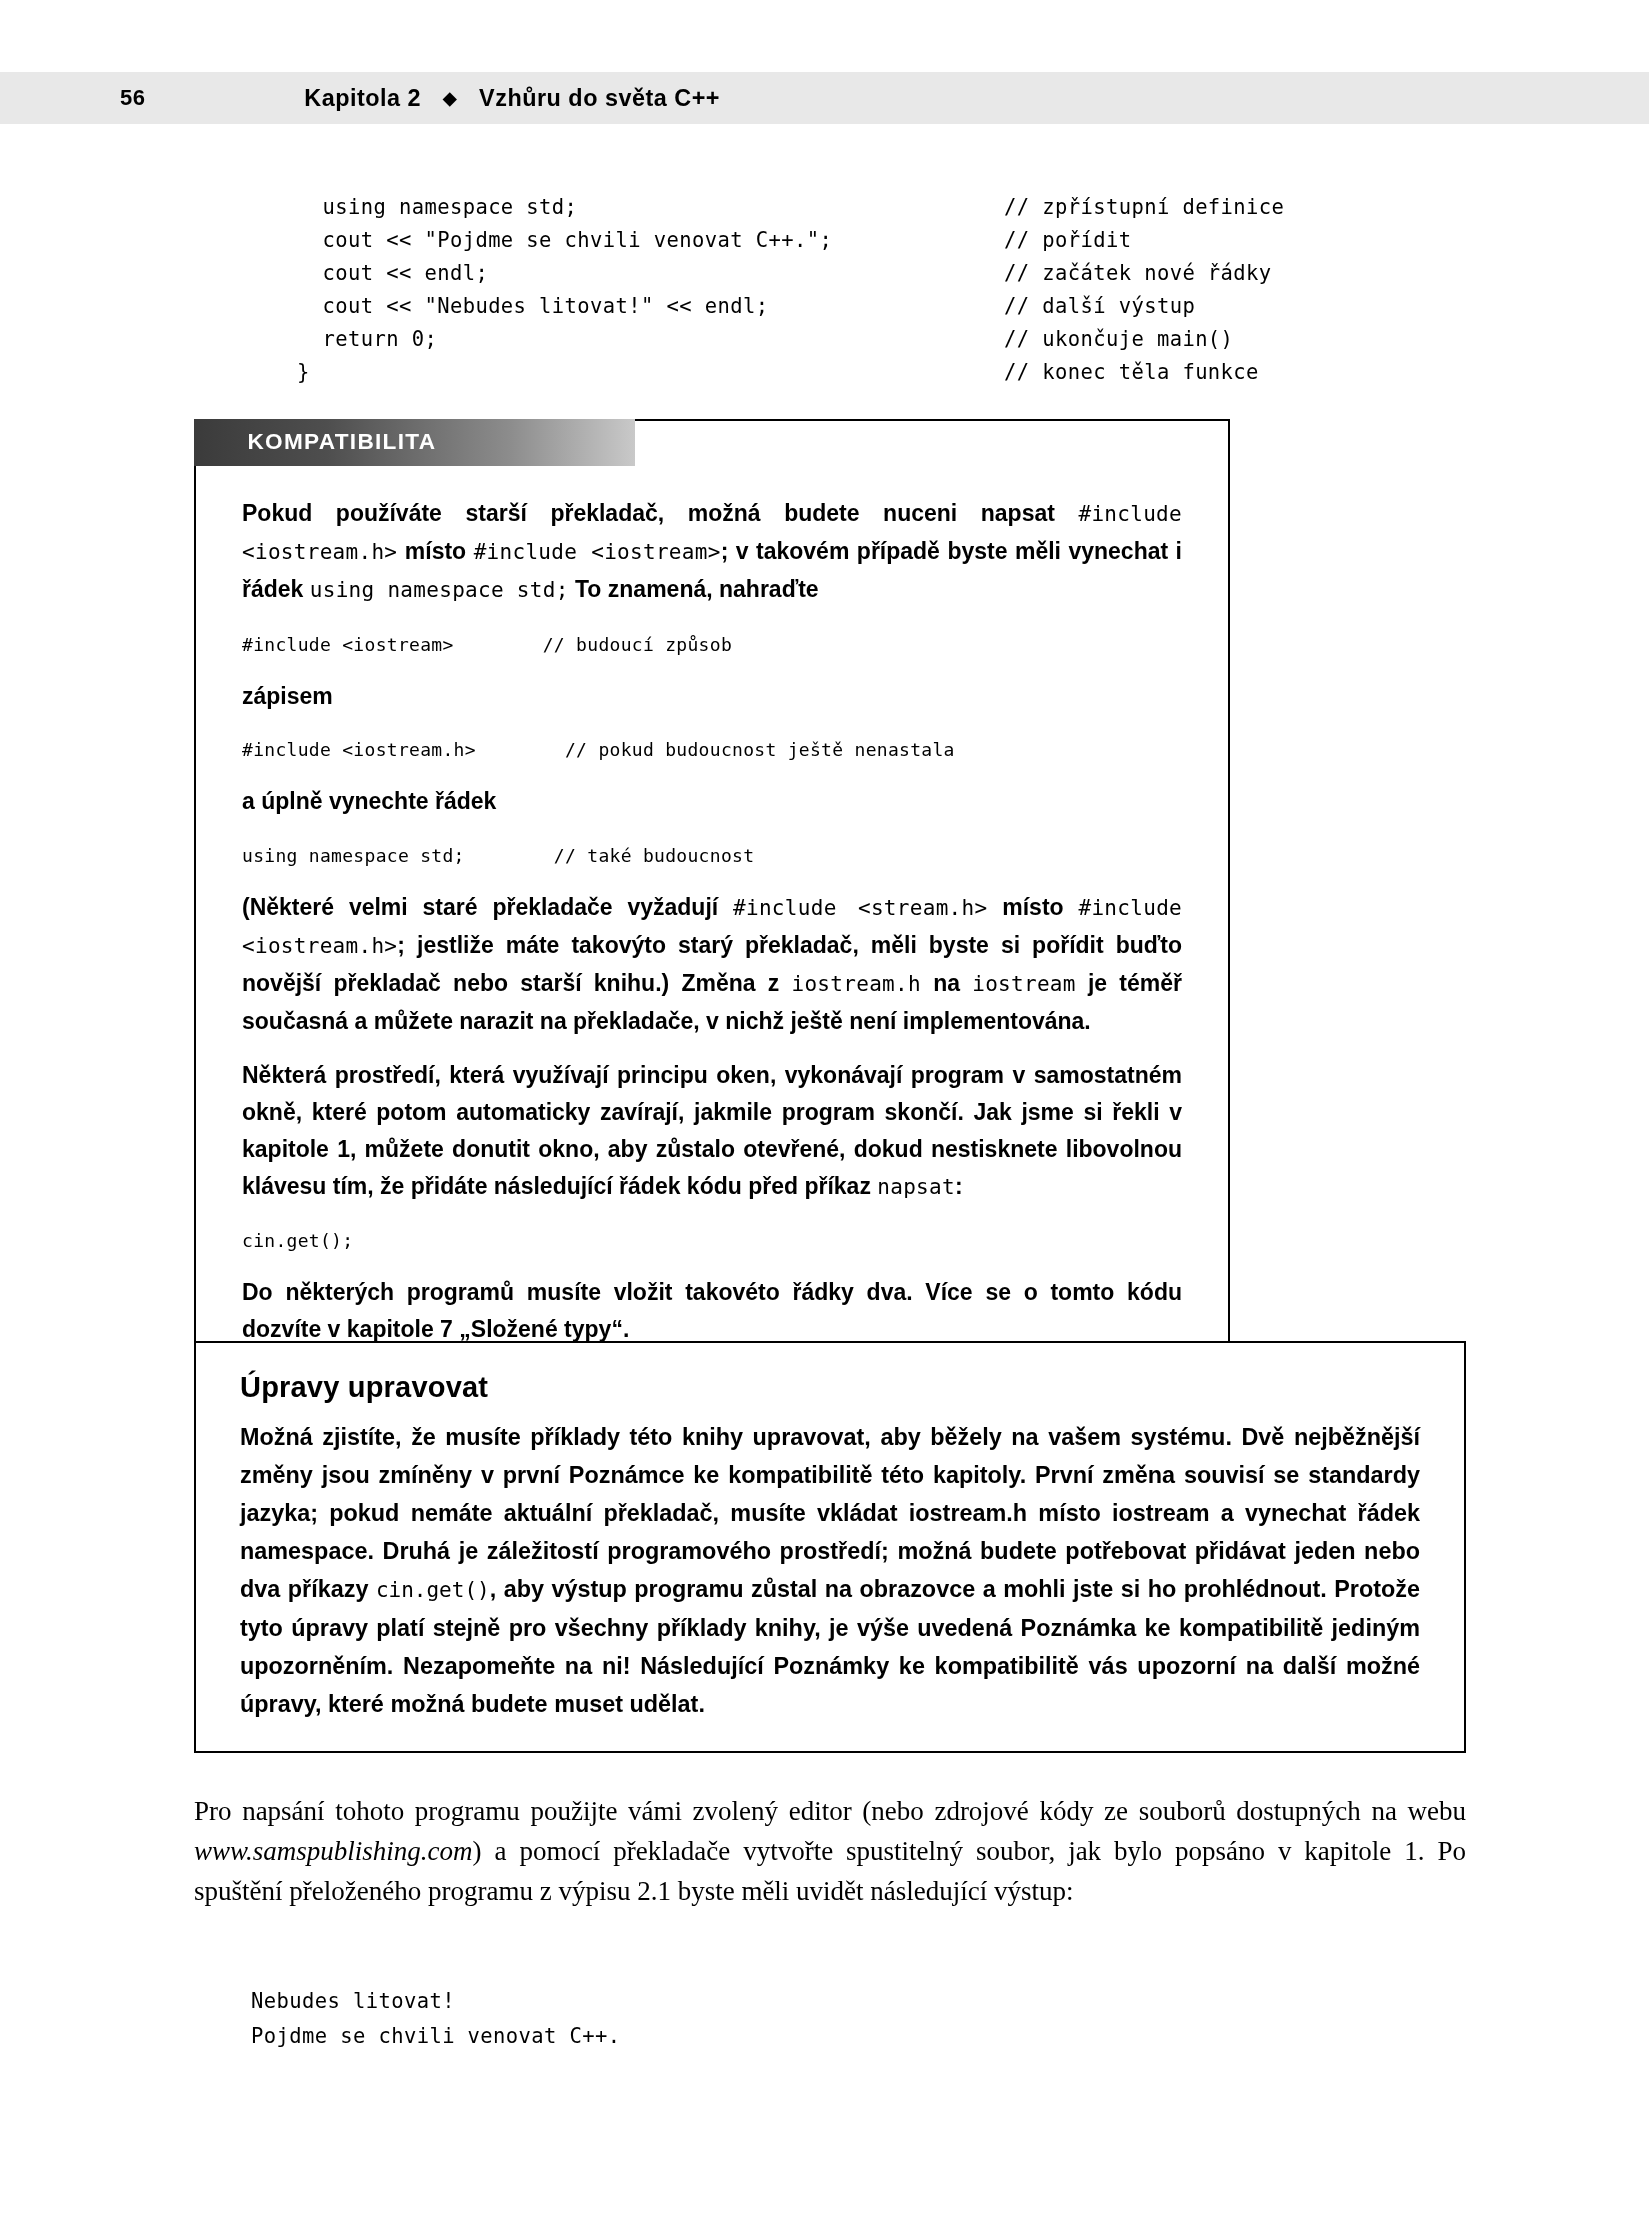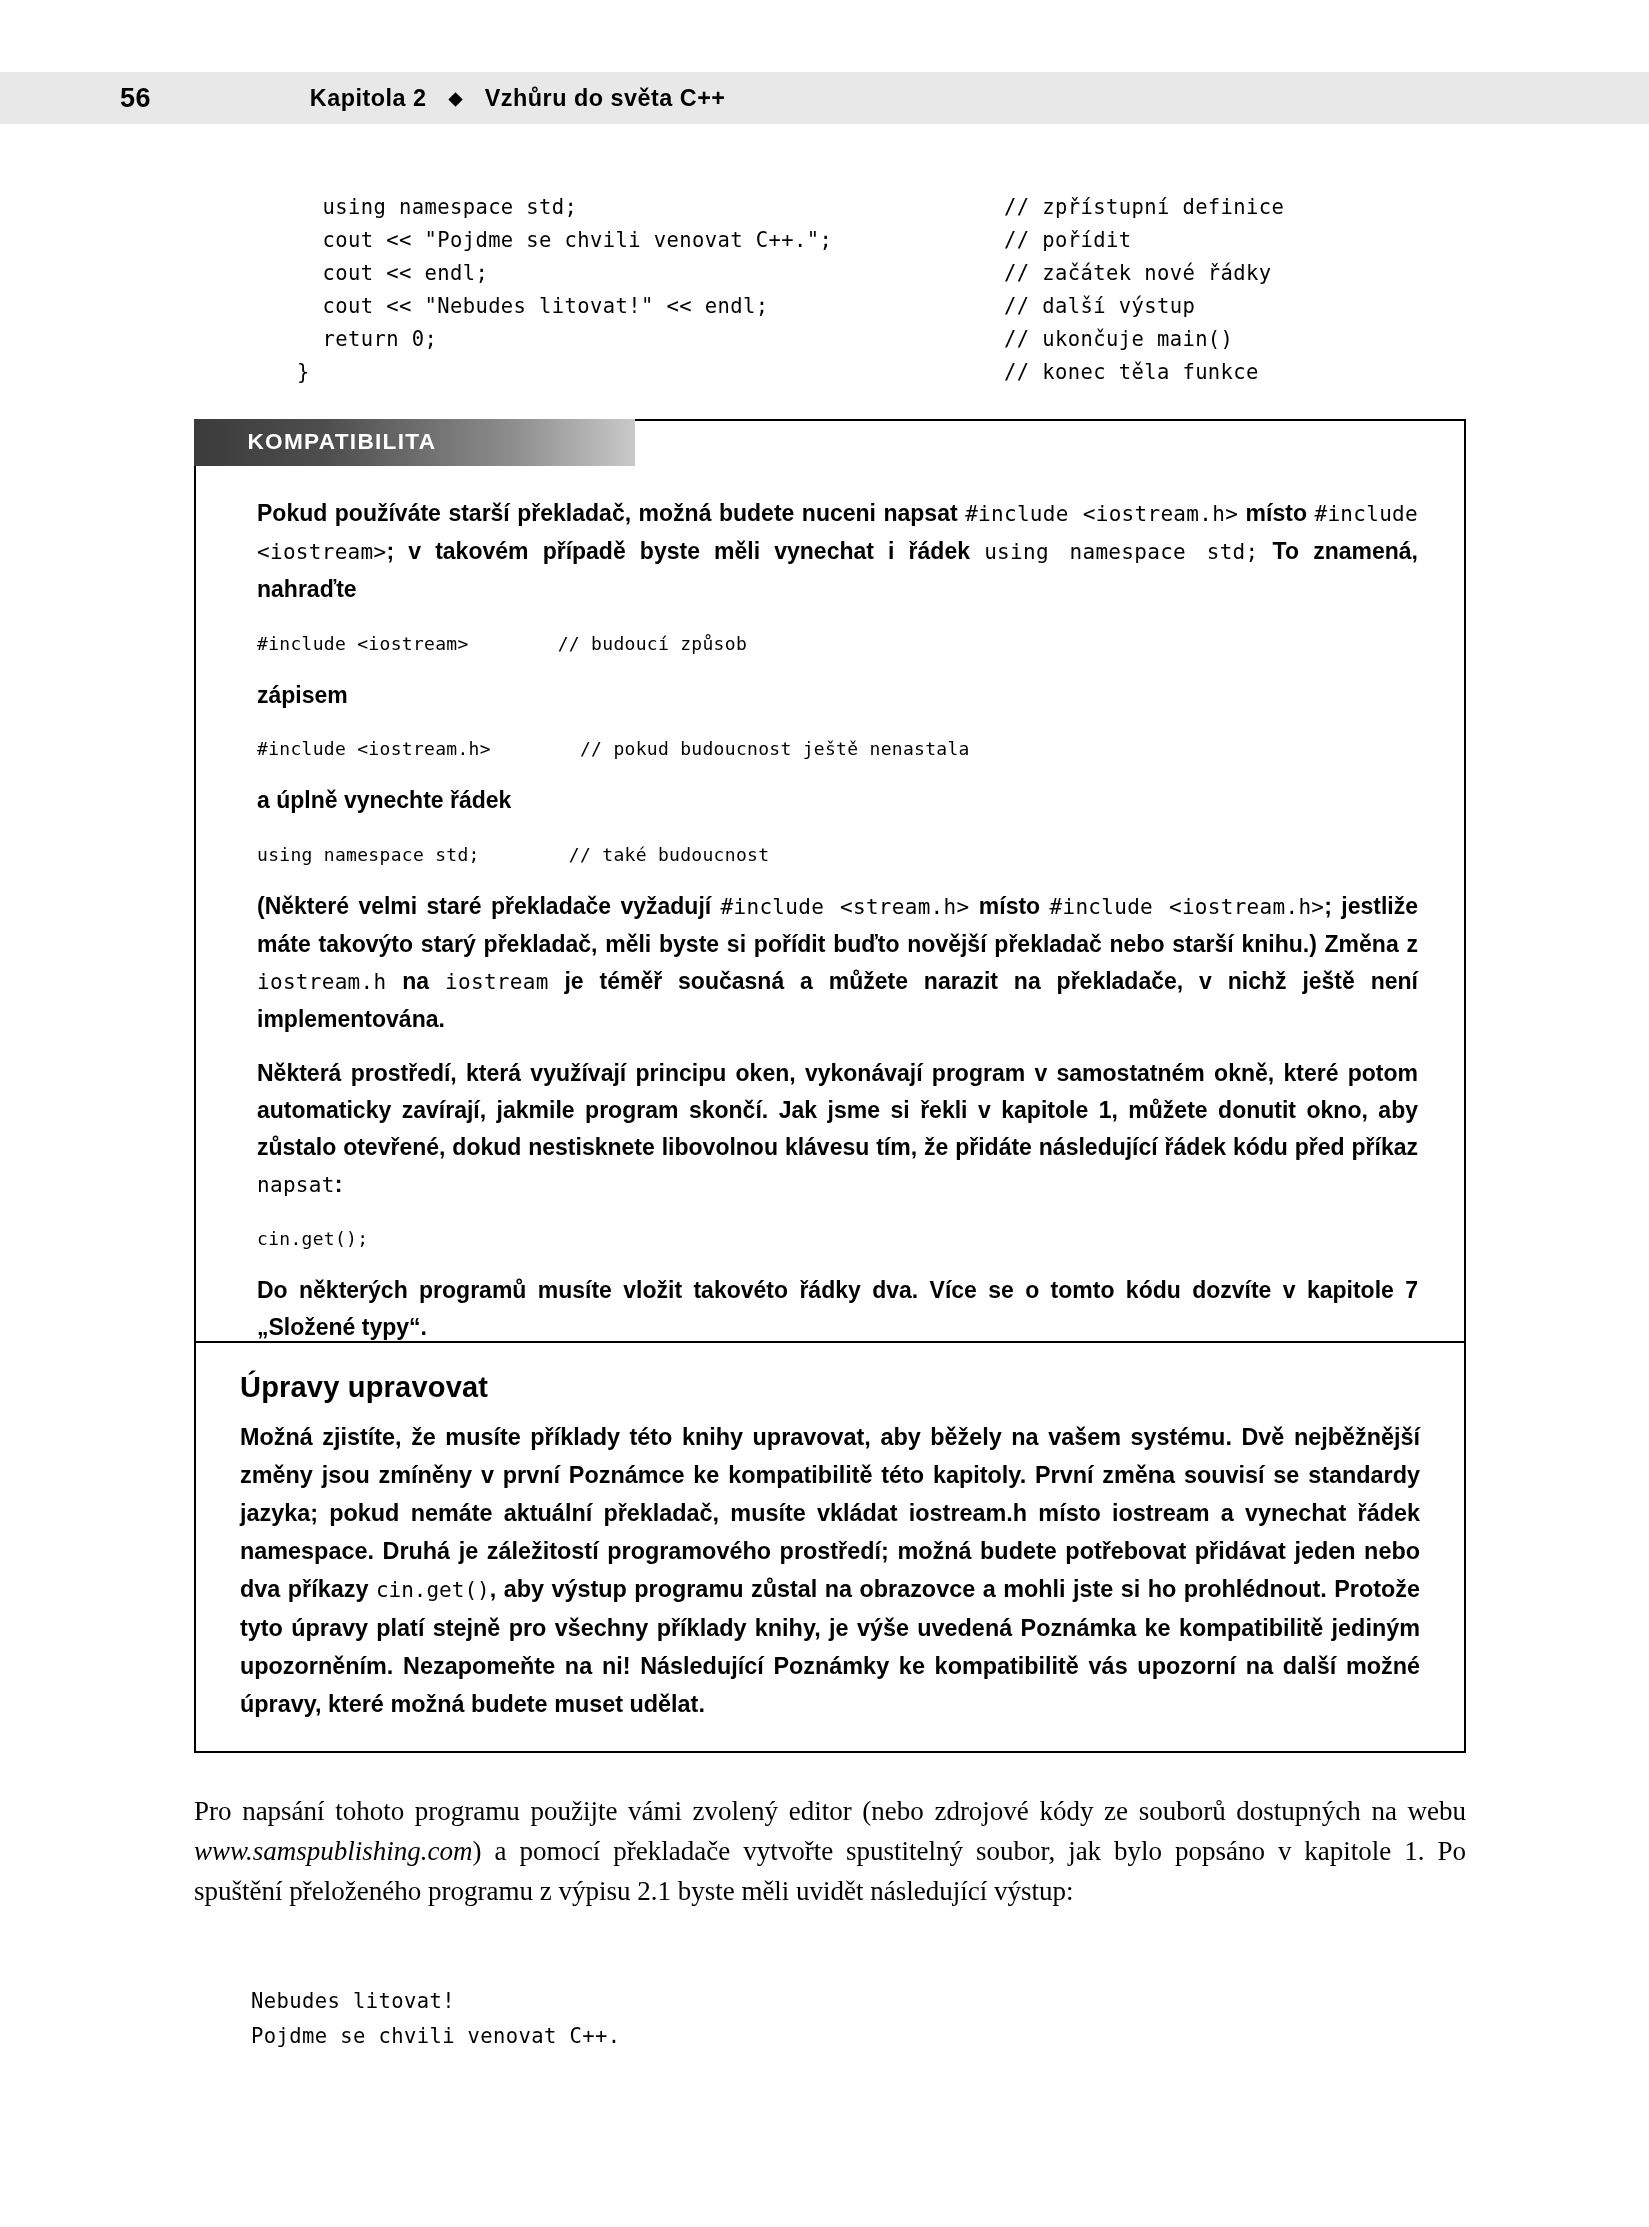--- a/index.html
+++ b/index.html
@@ -30,21 +30,21 @@
     left: 0;
     top: 72px;
     width: 1650px;
     height: 52px;
     display: flex;
     align-items: center;
   }
   .page-number {
     font-family: "Liberation Sans", sans-serif;
     font-weight: bold;
-    font-size: 27px;
+    font-size: 22px;
     margin-left: 120px;
     letter-spacing: 0.4px;
   }
   .head-title {
     font-family: "Liberation Sans", sans-serif;
     font-weight: bold;
     font-size: 23.4px;
     margin-left: 159px;
     letter-spacing: 0.5px;
   }
@@ -80,25 +80,24 @@
   }
   .code-col-b {
     flex: 1 1 auto;
   }
 
   
   .compat-box {
     position: absolute;
     left: 194px;
     top: 419px;
-    width: 1272px;
+    width: 1036px;
     border: 2.5px solid #000;
     box-sizing: border-box;
     background: #fff;
-    padding-left: 15px;
   }
   .compat-tab {
     position: absolute;
     left: -2.5px;
     top: -2.5px;
     width: 441px;
     height: 47px;
     background: linear-gradient(to right, #3b3b3b 0%, #4e4e4e 30%, #8d8d8d 72%, #c9c9c9 100%);
   }
   .compat-tab-label {

